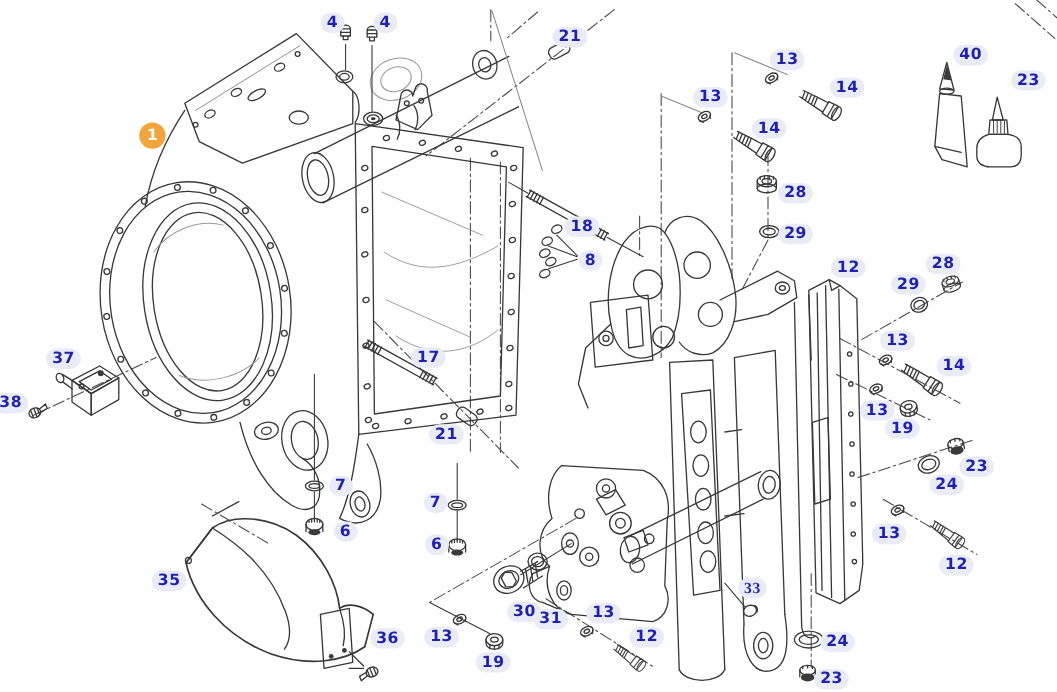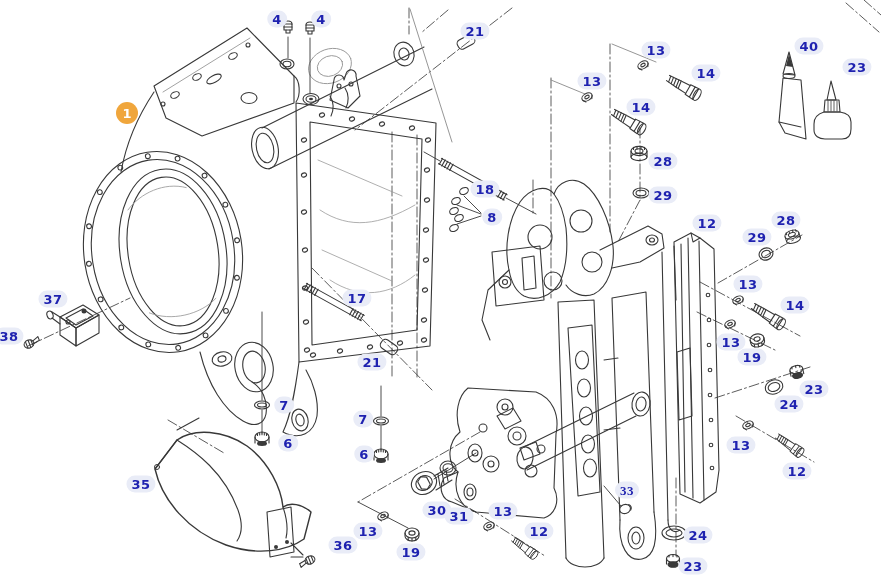--- a/index.html
+++ b/index.html
@@ -475,21 +475,21 @@
       <div class="co" style="left: 797px; top: 471px;">12</div>
       <div class="co" style="left: 53px; top: 299px;">37</div>
       <div class="co" style="left: 9px; top: 336px;">38</div>
       <div class="co" style="left: 357px; top: 298px;">17</div>
       <div class="co" style="left: 372px; top: 362px;">21</div>
       <div class="co" style="left: 284px; top: 405px;">7</div>
       <div class="co" style="left: 288px; top: 443px;">6</div>
       <div class="co" style="left: 363px; top: 419px;">7</div>
       <div class="co" style="left: 364px; top: 454px;">6</div>
       <div class="co" style="left: 141px; top: 484px;">35</div>
-      <div class="co" style="left: 323px; top: 545px; margin-left: 20px;">36</div>
+      <div class="co" style="left: 323px; top: 532px;">36</div>
       <div class="co" style="left: 368px; top: 531px;">13</div>
       <div class="co" style="left: 411px; top: 552px;">19</div>
       <div class="co" style="left: 437px; top: 510px;">30</div>
       <div class="co" style="left: 459px; top: 492px; margin-top: 24px;">31</div>
       <div class="co" style="left: 503px; top: 511px;">13</div>
       <div class="co" style="left: 539px; top: 531px;">12</div>
       <div class="co" style="left: 627px; top: 490px; font-family: Liberation Serif, serif;">33</div>
       <div class="co" style="left: 698px; top: 535px;">24</div>
       <div class="co" style="left: 693px; top: 566px;">23</div>
     </div>

